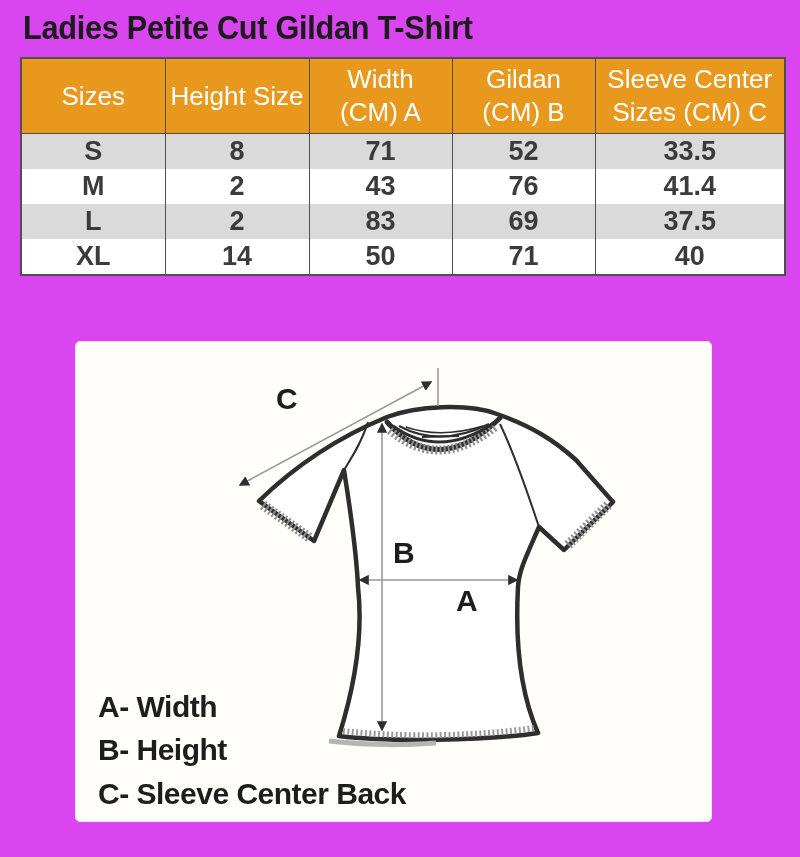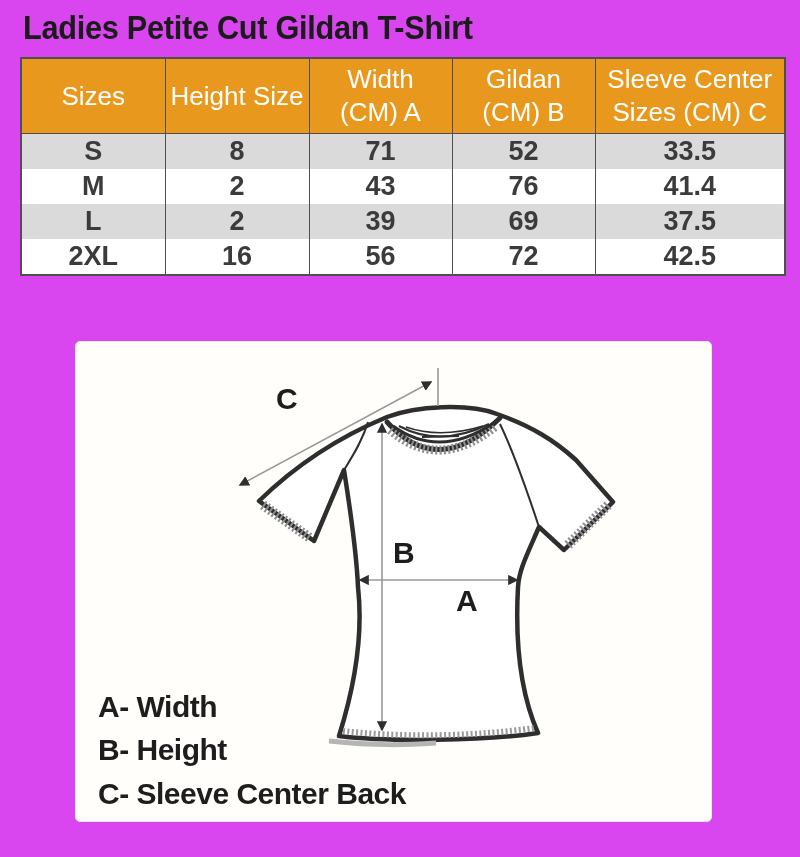--- a/index.html
+++ b/index.html
@@ -96,30 +96,30 @@
       <tr>
         <td>M</td>
         <td>2</td>
         <td>43</td>
         <td>76</td>
         <td>41.4</td>
       </tr>
       <tr>
         <td>L</td>
         <td>2</td>
-        <td>39</td>
+        <td>83</td>
         <td>69</td>
         <td>37.5</td>
       </tr>
       <tr>
-        <td>2XL</td>
-        <td>16</td>
-        <td>56</td>
-        <td>72</td>
-        <td>42.5</td>
+        <td>XL</td>
+        <td>14</td>
+        <td>50</td>
+        <td>71</td>
+        <td>40</td>
       </tr>
     </tbody>
   </table>
 
   <div class="diagram-box">
     <svg width="635" height="479" viewBox="0 0 635 479">
       <defs>
         <marker id="arr" viewBox="0 0 10 10" refX="8.5" refY="5" markerWidth="6.5" markerHeight="6.5" orient="auto-start-reverse">
           <path d="M0,0 L10,5 L0,10 z" fill="#2e2e2e"></path>
         </marker>

